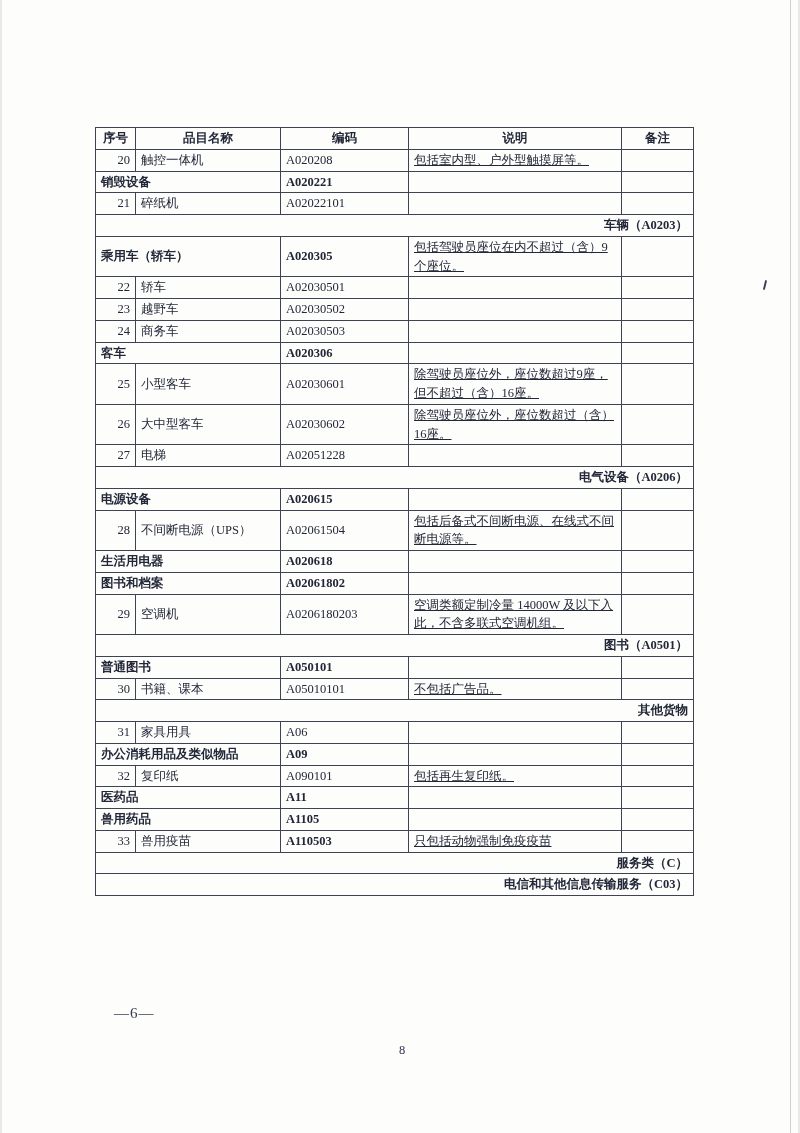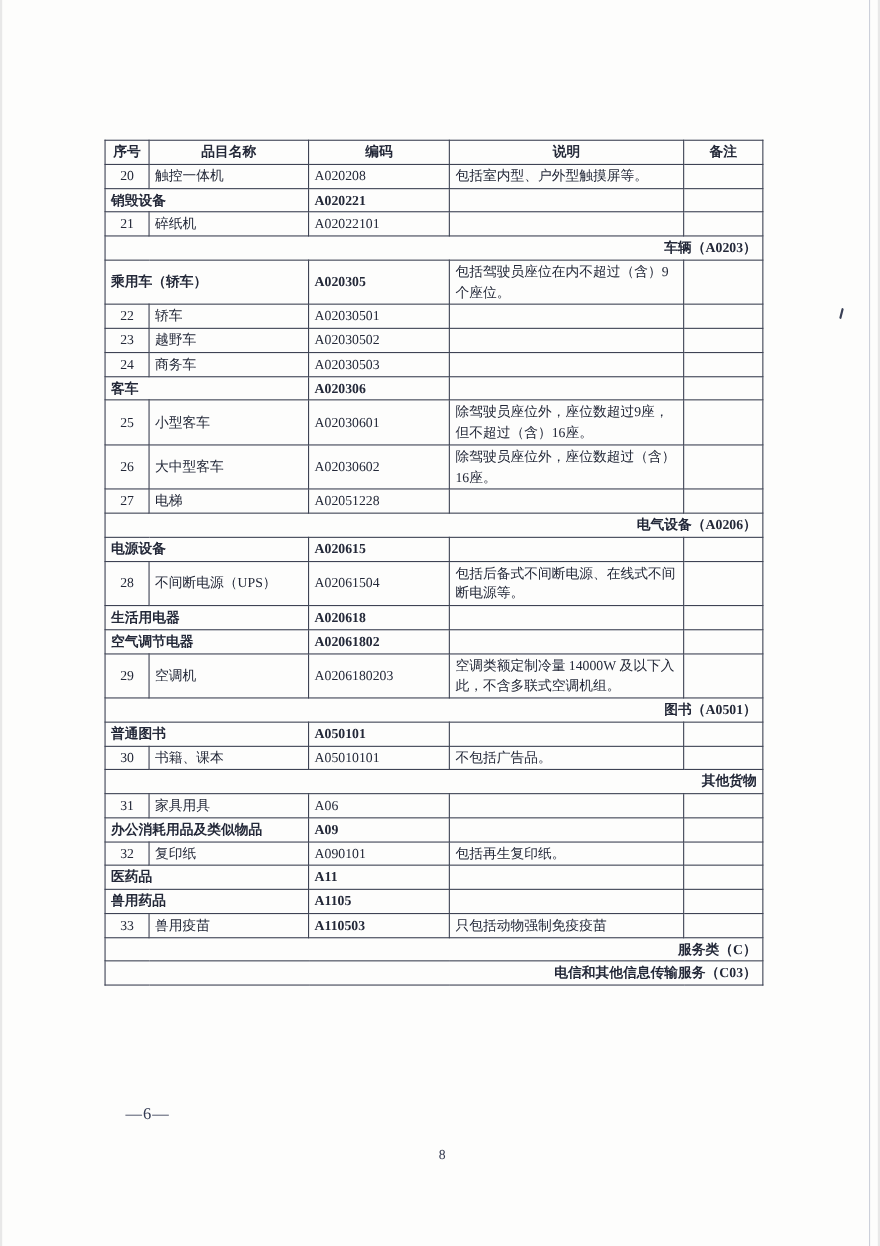--- a/index.html
+++ b/index.html
@@ -47,25 +47,25 @@
     height: 21px;
     vertical-align: middle;
     overflow: hidden;
   }
   td.hdr {
     height: 24px;
     text-align: center;
     font-weight: bold;
     font-size: 13px;
   }
-  td.c-no   { text-align: center; }
+  td.c-no   { text-align: right; }
   td.c-name { text-align: left; }
   td.c-grp  { text-align: left; font-weight: bold; }
   td.c-code { text-align: left; font-family: "Liberation Serif", serif; }
-  td.c-desc { text-align: left; }
+  td.c-desc { text-align: left; text-decoration: underline; }
   td.c-note { }
   td.c-sec  { text-align: right; font-weight: bold; height: 21px; }
   .b { font-weight: bold; }
   .footer-left {
     position: absolute;
     left: 112px; top: 1005px;
     font-size: 15px;
     color: #333a52;
     letter-spacing: 1px;
   }
@@ -192,21 +192,21 @@
           <td class="c-desc">包括后备式不间断电源、在线式不间断电源等。</td>
           <td class="c-note"></td>
         </tr>
         <tr>
           <td class="c-grp" colspan="2">生活用电器</td>
           <td class="c-code b">A020618</td>
           <td class="c-desc"></td>
           <td class="c-note"></td>
         </tr>
         <tr>
-          <td class="c-grp" colspan="2">空气调节电器</td>
+          <td class="c-grp" colspan="2">图书和档案</td>
           <td class="c-code b">A02061802</td>
           <td class="c-desc"></td>
           <td class="c-note"></td>
         </tr>
         <tr>
           <td class="c-no">29</td>
           <td class="c-name">空调机</td>
           <td class="c-code">A0206180203</td>
           <td class="c-desc">空调类额定制冷量 14000W 及以下入此，不含多联式空调机组。</td>
           <td class="c-note"></td>

